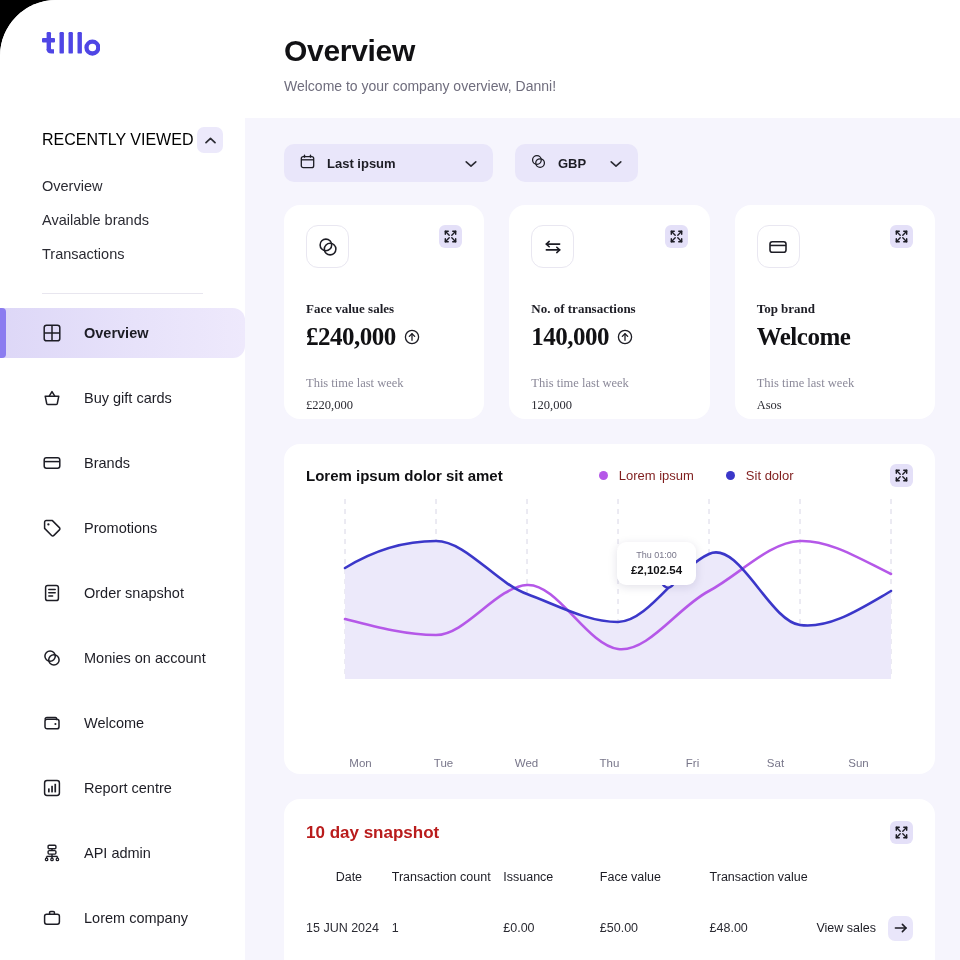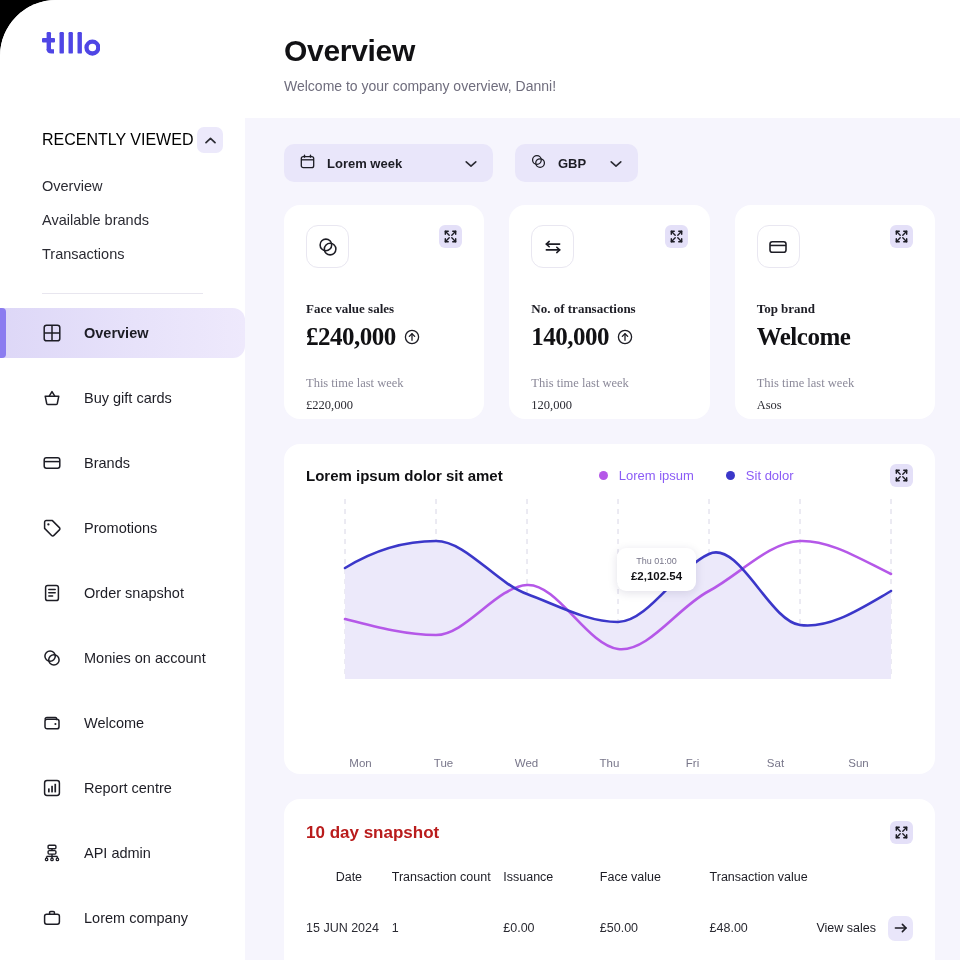--- a/index.html
+++ b/index.html
@@ -233,35 +233,35 @@
     color: #111114;
   }
   .legend {
     display: flex;
     gap: 32px;
     margin-left: 96px;
     align-items: center;
   }
   .legend-item {
     display: flex; align-items: center; gap: 11px;
-    font-size: 13px; color: #8b5cf6;
+    font-size: 13px; color: #7f1d1d;
   }
   .legend-dot { width: 9px; height: 9px; border-radius: 50%; }
   .chart-head .expand-btn { margin-left: auto; }
 
   .chart-wrap {
     position: relative;
     margin-top: 12px;
     height: 252px;
   }
   .chart-wrap svg { display: block; }
 
   .tooltip {
     position: absolute;
-    left: 311px; top: 49px;
+    left: 311px; top: 43px;
     width: 79px;
     background: #fff;
     border-radius: 9px;
     box-shadow: 0 2px 10px rgba(30,20,80,0.13);
     padding: 8px 6px 9px 6px;
     text-align: center;
   }
   .tt-label { font-size: 9px; color: #78768a; }
   .tt-value { font-size: 11.5px; font-weight: bold; color: #111114; margin-top: 4px; }
 
@@ -499,21 +499,21 @@
 
         <div class="filter-pill wide">
           <span>
             <svg width="15" height="15" viewBox="0 0 16 16" aria-hidden="true">
               <rect x="1.4" y="2.8" width="13.2" height="11.8" rx="2.1" fill="none" stroke="#1d1d25" stroke-width="1.4"></rect>
               <line x1="1.4" y1="6.2" x2="14.6" y2="6.2" stroke="#1d1d25" stroke-width="1.4"></line>
               <line x1="4.8" y1="1.3" x2="4.8" y2="3.4" stroke="#1d1d25" stroke-width="1.4" stroke-linecap="round"></line>
               <line x1="11.2" y1="1.3" x2="11.2" y2="3.4" stroke="#1d1d25" stroke-width="1.4" stroke-linecap="round"></line>
             </svg>
           </span>
-          <span>Lorem week</span>
+          <span>Last ipsum</span>
           <span class="spacer"></span>
           <span>
             <svg width="12" height="8" viewBox="0 0 12 8" aria-hidden="true">
               <path d="M1.2 1.8 L6 6.2 L10.8 1.8" fill="none" stroke="#2b2b33" stroke-width="1.6" stroke-linecap="round" stroke-linejoin="round"></path>
             </svg>
           </span>
         </div>
 
         <div class="filter-pill narrow">
           <span>

